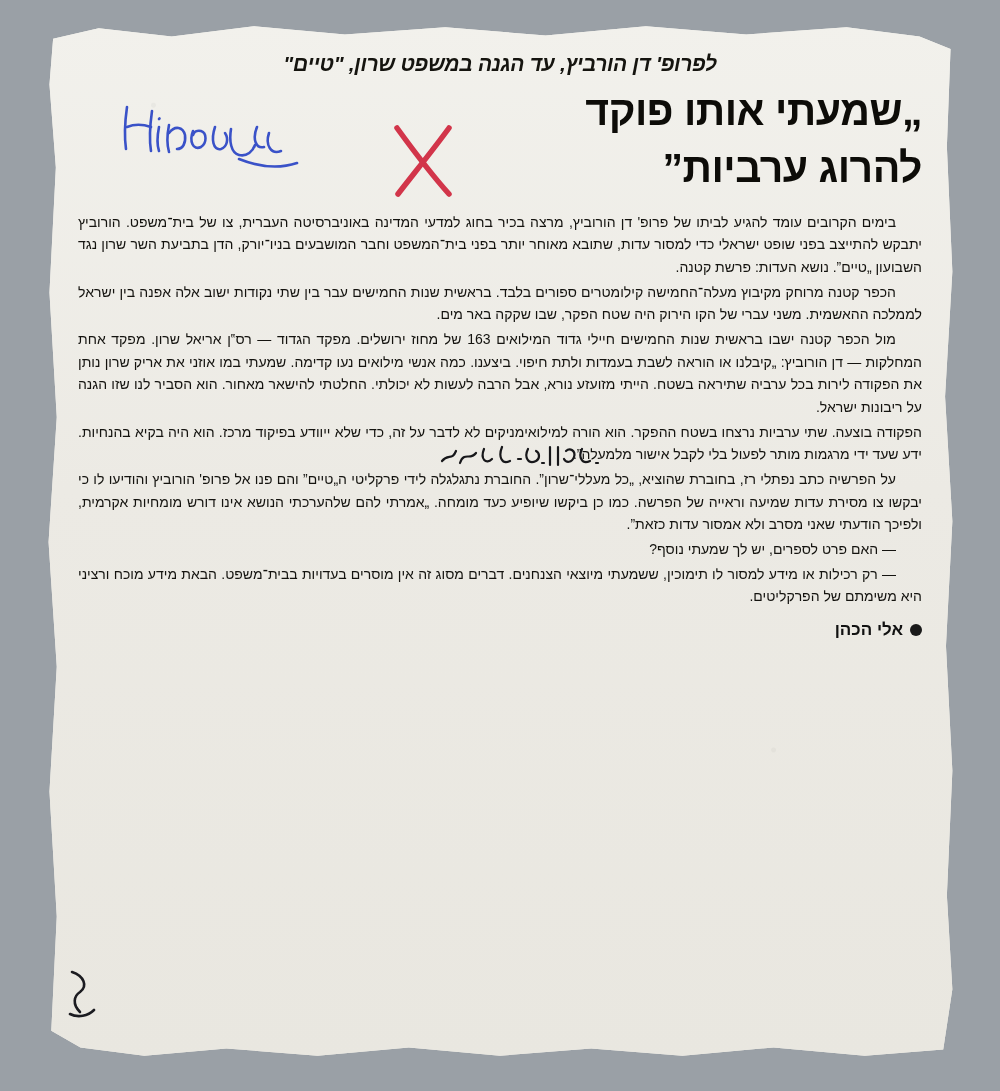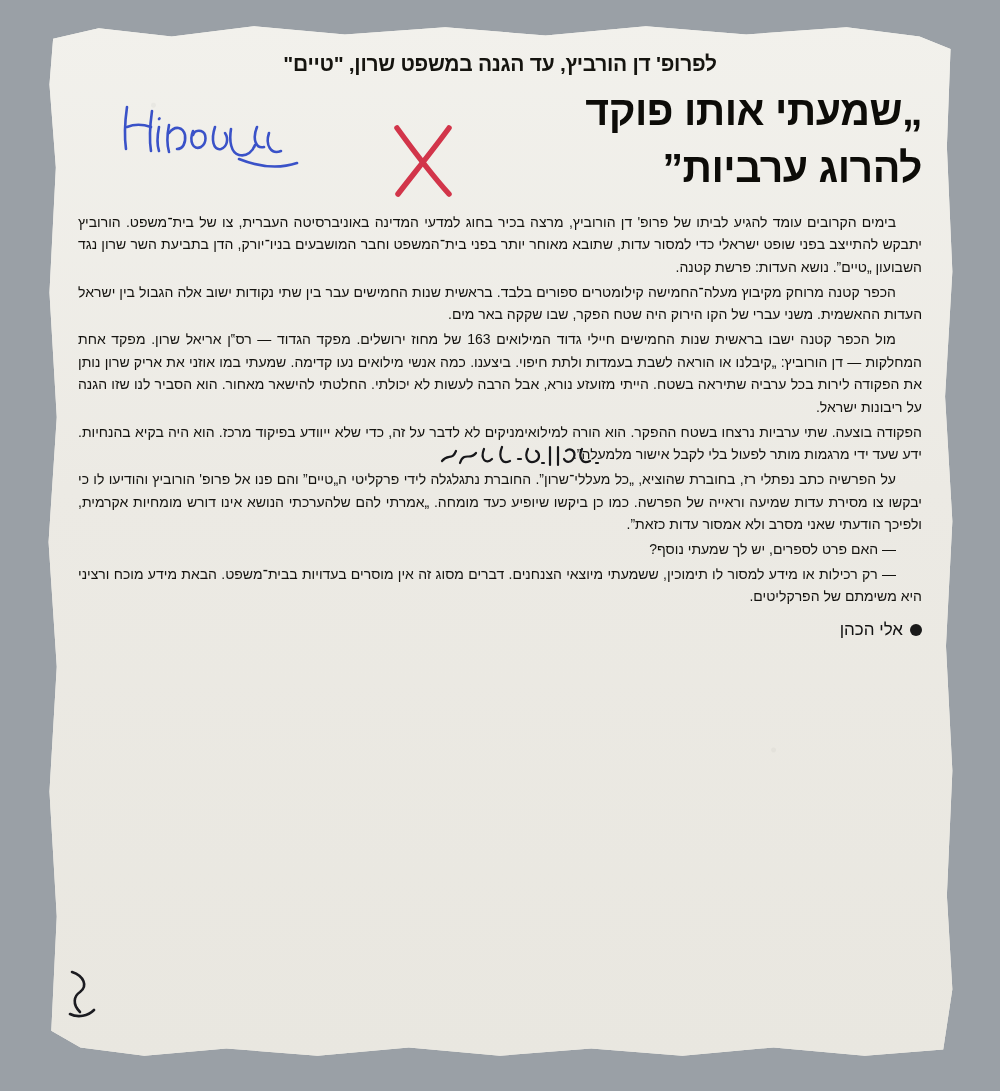--- a/index.html
+++ b/index.html
@@ -43,20 +43,21 @@
   .content{position:relative;padding:26px 34px 18px 34px;}
 
   .kicker{
     text-align:center;
     font-weight:bold;
     font-size:21px;
     letter-spacing:-.3px;
     color:#15140f;
     margin:4px 0 10px 0;
     font-family:"Liberation Sans", sans-serif;
+    font-style:italic;
   }
   .headline{
     text-align:right;
     font-weight:bold;
     color:#0d0c08;
     font-size:41px;
     line-height:1.25;
     letter-spacing:-.5px;
     margin:2px 0 6px 0;
   }
@@ -69,21 +70,21 @@
     color:#14130f;
     text-align:justify;
     text-justify:inter-word;
   }
   .body-text p{margin:0 0 2px 0;text-indent:26px;}
   .body-text p.noind{text-indent:0;}
   .dash{text-indent:0;}
 
   .byline{
     margin-top:12px;
-    font-weight:normal;
+    font-weight:bold;
     font-size:17px;
     color:#111;
     display:flex;align-items:center;gap:7px;
     direction:rtl;
   }
   .byline .dot{
     width:12px;height:12px;border-radius:50%;
     background:#1a1a1a;display:inline-block;
   }
 
@@ -126,21 +127,21 @@
 
     <div class="kicker">לפרופ' דן הורביץ, עד הגנה במשפט שרון, "טיים"</div>
 
     <div class="headline">
       <span>„שמעתי אותו פוקד</span>
       <span class="l2">להרוג ערביות”</span>
     </div>
 
     <div class="body-text">
       <p>בימים הקרובים עומד להגיע לביתו של פרופ' דן הורוביץ, מרצה בכיר בחוג למדעי המדינה באוניברסיטה העברית, צו של בית־משפט. הורוביץ יתבקש להתייצב בפני שופט ישראלי כדי למסור עדות, שתובא מאוחר יותר בפני בית־המשפט וחבר המושבעים בניו־יורק, הדן בתביעת השר שרון נגד השבועון „טיים”. נושא העדות: פרשת קטנה.</p>
-      <p>הכפר קטנה מרוחק מקיבוץ מעלה־החמישה קילומטרים ספורים בלבד. בראשית שנות החמישים עבר בין שתי נקודות ישוב אלה הגבול בין ישראל העדות ההאשמית. משני עברי של הקו הירוק היה שטח הפקר, שבו שקקה באר מים.</p>
+      <p>הכפר קטנה מרוחק מקיבוץ מעלה־החמישה קילומטרים ספורים בלבד. בראשית שנות החמישים עבר בין שתי נקודות ישוב אלה אפנה בין ישראל לממלכה ההאשמית. משני עברי של הקו הירוק היה שטח הפקר, שבו שקקה באר מים.</p>
       <p>מול הכפר קטנה ישבו בראשית שנות החמישים חיילי גדוד המילואים 163 של מחוז ירושלים. מפקד הגדוד — רס‟ן אריאל שרון. מפקד אחת המחלקות — דן הורוביץ: „קיבלנו או הוראה לשבת בעמדות ולתת חיפוי. ביצענו. כמה אנשי מילואים נעו קדימה. שמעתי במו אוזני את אריק שרון נותן את הפקודה לירות בכל ערביה שתיראה בשטח. הייתי מזועזע נורא, אבל הרבה לעשות לא יכולתי. החלטתי להישאר מאחור. הוא הסביר לנו שזו הגנה על ריבונות ישראל.</p>
       <p class="noind">הפקודה בוצעה. שתי ערביות נרצחו בשטח ההפקר. הוא הורה למילואימניקים לא לדבר על זה, כדי שלא ייוודע בפיקוד מרכז. הוא היה בקיא בהנחיות. ידע שעד ידי מרגמות מותר לפעול בלי לקבל אישור מלמעלה”.</p>
       <p>על הפרשיה כתב נפתלי רז, בחוברת שהוציא, „כל מעללי־שרון”. החוברת נתגלגלה לידי פרקליטי ה„טיים” והם פנו אל פרופ' הורוביץ והודיעו לו כי יבקשו צו מסירת עדות שמיעה וראייה של הפרשה. כמו כן ביקשו שיופיע כעד מומחה. „אמרתי להם שלהערכתי הנושא אינו דורש מומחיות אקרמית, ולפיכך הודעתי שאני מסרב ולא אמסור עדות כזאת”.</p>
 
       <p class="dash">— האם פרט לספרים, יש לך שמעתי נוסף?</p>
       <p class="dash">— רק רכילות או מידע למסור לו תימוכין, ששמעתי מיוצאי הצנחנים. דברים מסוג זה אין מוסרים בעדויות בבית־משפט. הבאת מידע מוכח ורציני היא משימתם של הפרקליטים.</p>
     </div>
 
     <div class="byline">
       <span class="dot"></span>

